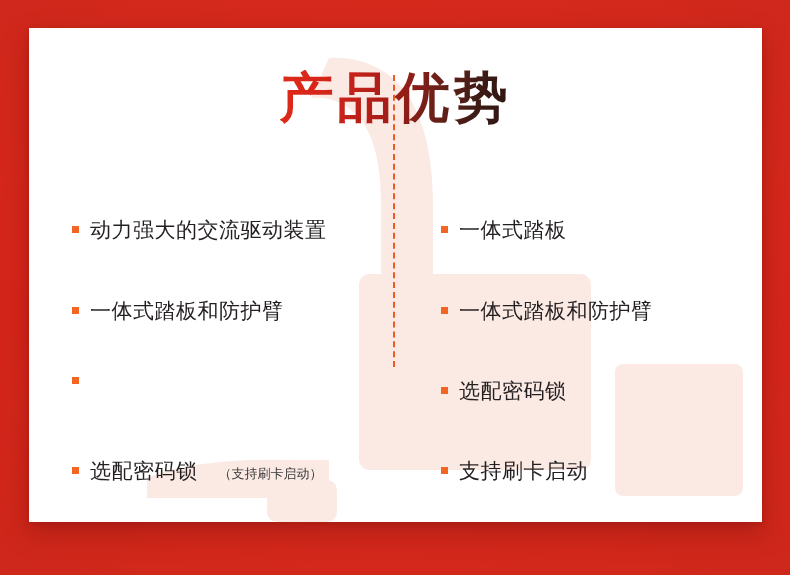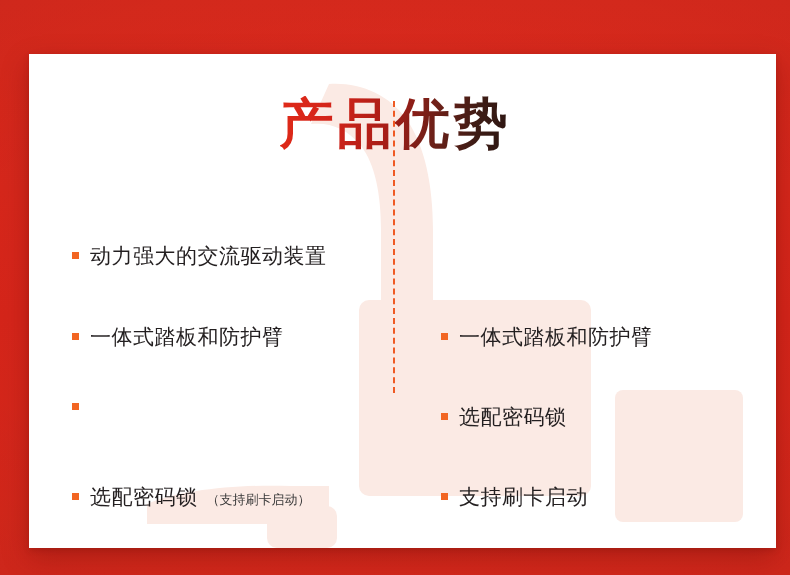--- a/index.html
+++ b/index.html
@@ -31,29 +31,28 @@
     inset: 0;
     pointer-events: none;
     background:
       radial-gradient(120% 90% at 50% 50%, rgba(0,0,0,0.00) 40%, rgba(0,0,0,0.10) 100%);
   }
 
   
   #card {
     position: absolute;
     left: 29px;
-    top: 54px;
+    top: 28px;
     width: 733px;
     height: 494px;
     background: #ffffff;
     box-shadow: 0 10px 26px rgba(90, 10, 5, 0.30),
                 0 2px 6px rgba(90, 10, 5, 0.18);
     overflow: hidden;
     z-index: 2;
-    padding-left: 14px;
   }
 
   
   #watermark {
     position: absolute;
     left: 0;
     top: 0;
     width: 733px;
     height: 494px;
     opacity: 1;
@@ -135,21 +134,21 @@
     font-size: 21px;
     line-height: 1;
     color: #231f20;
     font-family: "DejaVu Sans", "Liberation Sans", sans-serif;
     letter-spacing: 0.5px;
   }
 
   .bullet-note {
     font-size: 13px;
     color: #3a3a3a;
-    margin-left: 9px;
+    margin-left: 21px;
     letter-spacing: 0;
     font-family: "DejaVu Sans", "Liberation Sans", sans-serif;
   }
 
   
   #divider {
     position: absolute;
     left: 364px;
     top: 47px;
     width: 0;
@@ -223,20 +222,25 @@
         <div class="bullet-row r3">
           <span class="bullet-marker"></span>
           <span class="bullet-text">选配密码锁</span>
           <span class="bullet-note">（支持刷卡启动）</span>
         </div>
 
       </div>
 
       <div class="column" id="col-right">
 
+        <div class="bullet-row r0">
+          <span class="bullet-marker"></span>
+          <span class="bullet-text">一体式踏板</span>
+          <span class="bullet-note"></span>
+        </div>
 
         <div class="bullet-row r1">
           <span class="bullet-marker"></span>
           <span class="bullet-text">一体式踏板和防护臂</span>
           <span class="bullet-note"></span>
         </div>
 
         <div class="bullet-row r2">
           <span class="bullet-marker"></span>
           <span class="bullet-text">选配密码锁</span>

